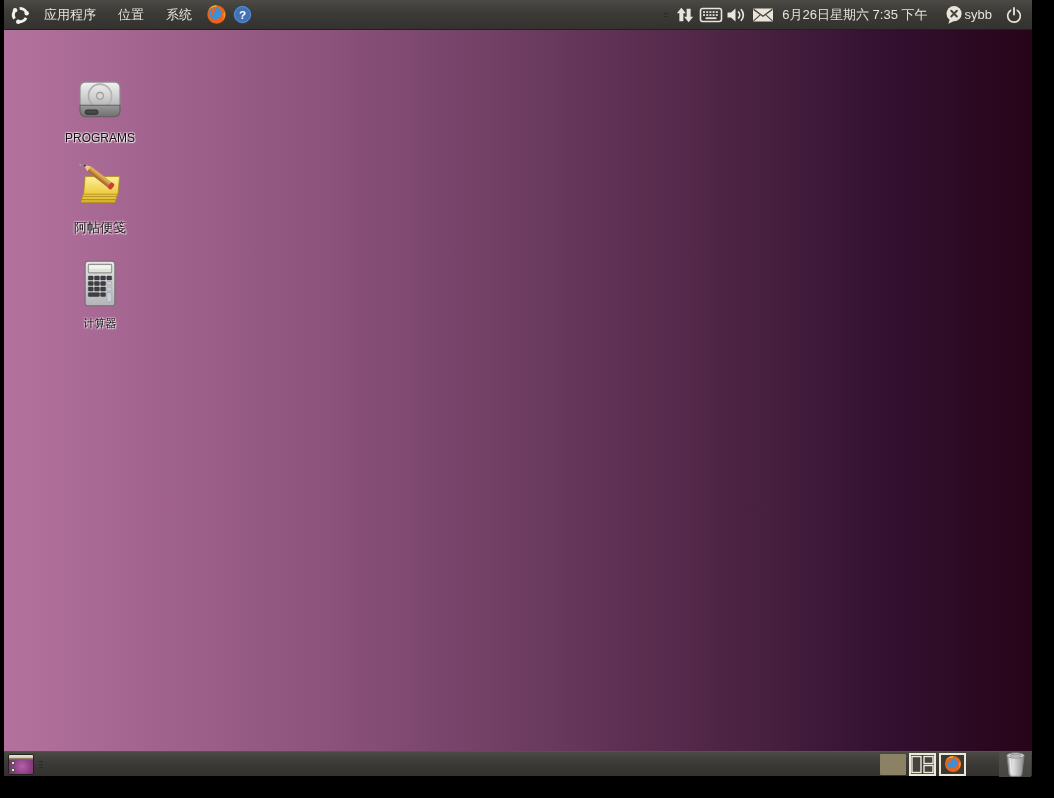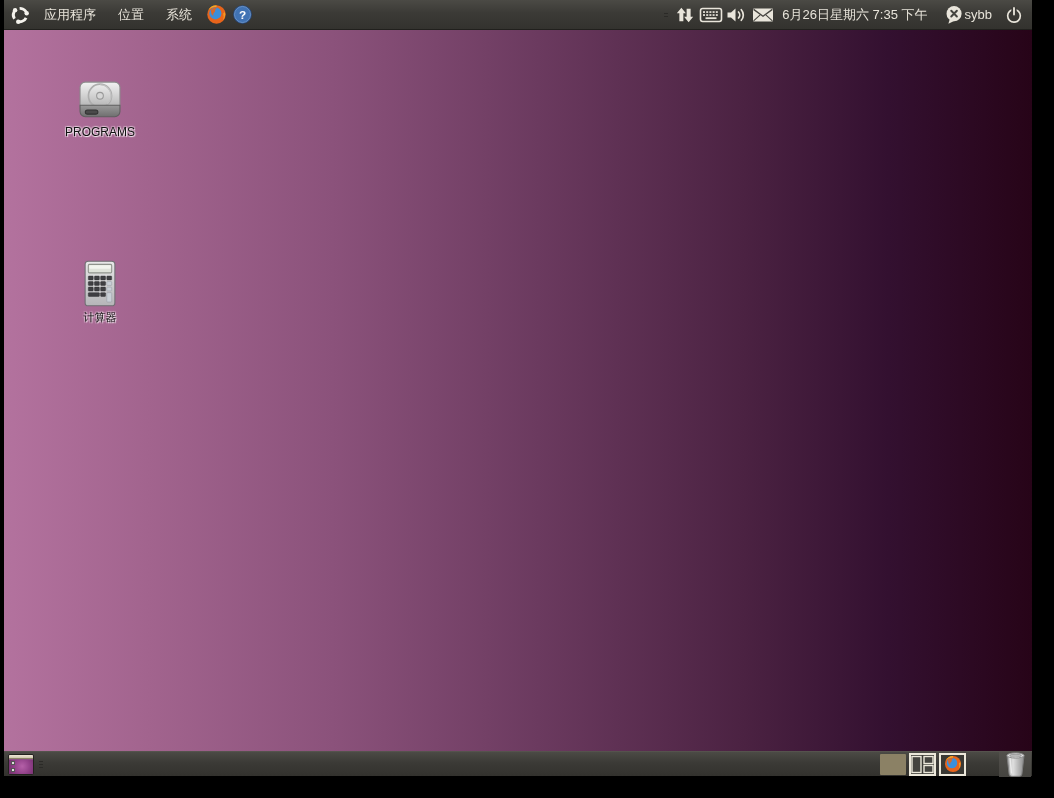--- a/index.html
+++ b/index.html
@@ -39,21 +39,21 @@
 
   
   .desktop {
     position:absolute; left:0; top:30px; width:1028px; height:721px;
     background:linear-gradient(90deg,#b3729e 0%, #a2648e 14%, #8b527b 32%,
                #6b3a5f 52%, #4b2242 72%, #331030 86%, #270418 100%);
   }
   .desktop-icon { position:absolute; width:84px; text-align:center; cursor:default; }
   .desktop-icon .ico { height:46px; display:flex; align-items:flex-end; justify-content:center; }
   .desktop-icon .lbl {
-    margin-top:3px; font-size:12px; color:#111;
+    margin-top:9px; font-size:12px; color:#111;
     text-shadow:1px 1px 1px rgba(255,255,255,.85), -1px -1px 1px rgba(255,255,255,.35),
                 1px -1px 1px rgba(255,255,255,.45), -1px 1px 1px rgba(255,255,255,.45);
     white-space:nowrap;
   }
 
   
   .show-desktop { margin-left:4px; width:26px; height:21px; position:relative;
                   border:1px solid #23221f; border-radius:2px; overflow:hidden;
                   background:#8b4f86; }
   .sd-titlebar { position:absolute; top:0; left:0; right:0; height:4px;
@@ -217,20 +217,42 @@
           <circle cx="24" cy="15" r="11" fill="none" stroke="#adadad" stroke-width="1.6"></circle>
           <circle cx="24" cy="15" r="3.2" fill="#d6d6d6" stroke="#989898"></circle>
           <path d="M24,4.5 a10.5,10.5 0 0 1 7,18.3" fill="none" stroke="#c4c4c4" stroke-width="1"></path>
           <path d="M5,24 h38 v6 a5,5 0 0 1 -5,5 h-28 a5,5 0 0 1 -5,-5 z" fill="url(#driveFront)" stroke="#5f5f5f"></path>
           <rect x="10" y="28.5" width="12" height="4" rx="2" fill="#4a4a4a" stroke="#333"></rect>
         </svg>
       </div>
       <div class="lbl">PROGRAMS</div>
     </div>
 
+    <div class="desktop-icon" style="left:54px; top:134px">
+      <div class="ico">
+        <svg width="50" height="46" viewBox="0 0 48 44">
+          <g transform="skewX(-5) translate(6,0)">
+            <rect x="3" y="34" width="33" height="3" fill="#d8b22a" stroke="#a8841a" stroke-width=".6"></rect>
+            <rect x="3.6" y="31" width="33" height="3" fill="#e7c338" stroke="#a8841a" stroke-width=".6"></rect>
+            <rect x="4.2" y="28" width="33" height="3" fill="#eed04a" stroke="#a8841a" stroke-width=".6"></rect>
+            <rect x="4.8" y="12" width="33" height="17" fill="url(#noteG)" stroke="#b09018" stroke-width=".8"></rect>
+          </g>
+          <g transform="rotate(38 24 14)">
+            <rect x="10" y="10" width="26" height="6" rx="1" fill="#c98f42"></rect>
+            <rect x="10" y="10" width="26" height="2.2" fill="#e0aa5c"></rect>
+            <rect x="10" y="13.8" width="26" height="2.2" fill="#a8712e"></rect>
+            <path d="M10,10 L3,13 L10,16 Z" fill="#e8c98f"></path>
+            <path d="M5.6,11.9 L3,13 L5.6,14.1 Z" fill="#3a2a12"></path>
+            <rect x="34.5" y="9.6" width="4.5" height="6.8" rx="2" fill="#cc3b36"></rect>
+            <rect x="33,9.8" y="10" width="2" height="6" fill="#9aa0a6"></rect>
+          </g>
+        </svg>
+      </div>
+      <div class="lbl" style="font-size:13px">阿帖便笺</div>
+    </div>
 
     <div class="desktop-icon" style="left:54px; top:231px">
       <div class="ico">
         <svg width="34" height="47" viewBox="0 0 32 44">
           <rect x="2" y="1" width="28" height="42" rx="3" fill="url(#calcBody)" stroke="#6f6f73"></rect>
           <rect x="5" y="4" width="22" height="8" rx="1" fill="#dfe3da" stroke="#8f938c"></rect>
           <rect x="5.8" y="4.8" width="20.4" height="3.4" rx="1" fill="#f2f5ee"></rect>
           <g fill="#3f3f43" stroke="#2a2a2e" stroke-width=".4">
             <rect x="5" y="15" width="4.6" height="3.6" rx=".6"></rect>
               <rect x="10.8" y="15" width="4.6" height="3.6" rx=".6"></rect>

